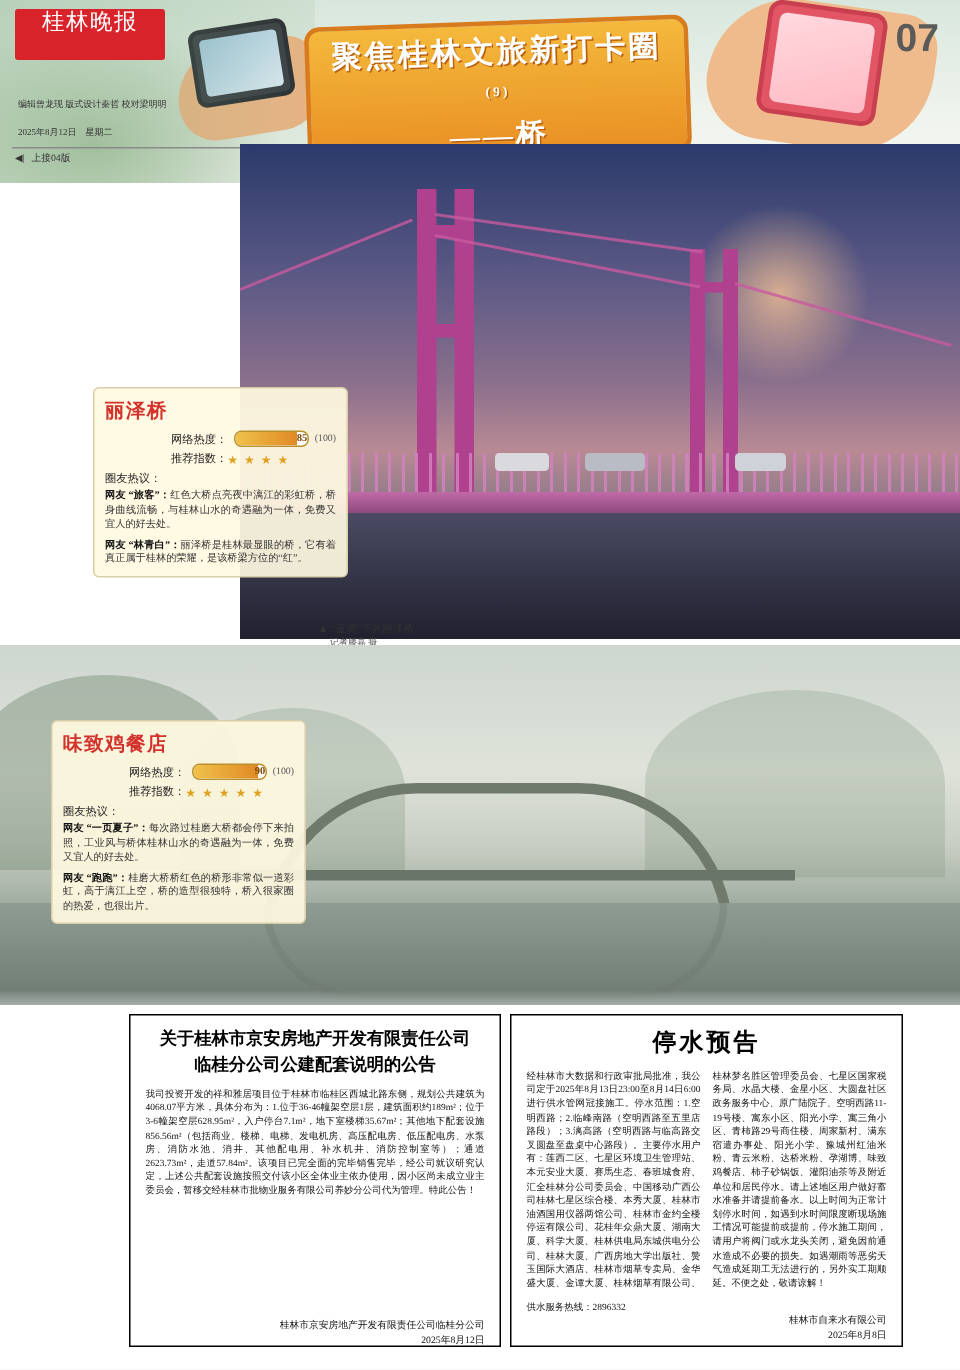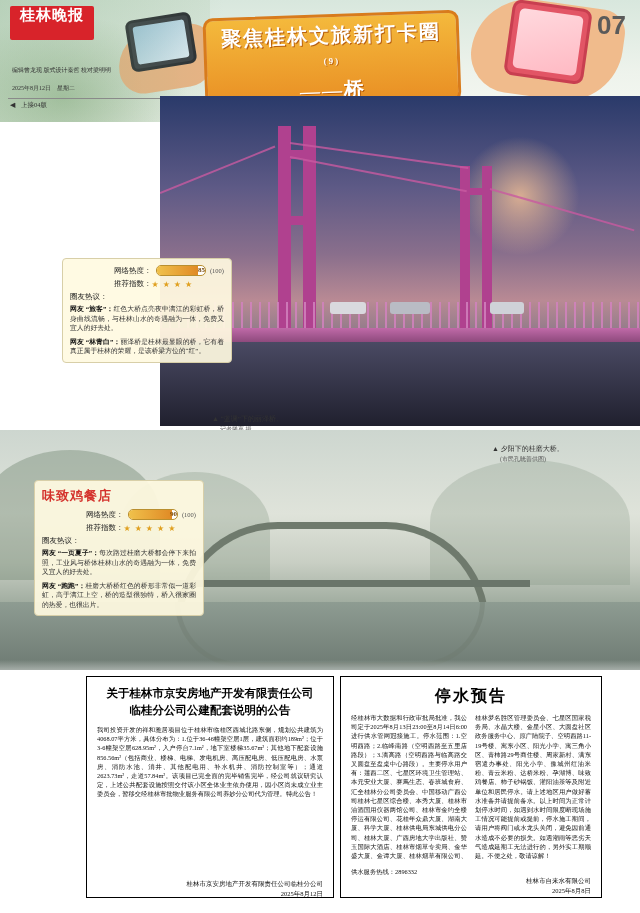--- a/index.html
+++ b/index.html
@@ -16,23 +16,23 @@
     overflow:hidden;
   }
 
   
   .masthead{
     position:absolute;left:0;top:0;width:640px;height:122px;
     background:linear-gradient(180deg,#d8e7dd 0%,#eef3ec 60%,#f6f8f3 100%);
     overflow:hidden;
   }
   .mast-logo{
-    position:absolute;left:10px;top:6px;width:84px;height:34px;
+    position:absolute;left:10px;top:6px;width:100px;height:34px;
     background:#d8232a;border-radius:2px;
-    color:#fff;font-family:"Liberation Serif",serif;font-weight:bold;
+    color:#fff;font-family:"Liberation Serif",serif;font-weight:normal;
     font-size:15px;line-height:17px;letter-spacing:1px;
     padding:1px 3px;box-sizing:border-box;text-align:center;
   }
   .mast-sub{
     position:absolute;left:12px;top:66px;width:150px;
     font-size:6px;color:#333;line-height:9px;
   }
   .mast-date{
     position:absolute;left:12px;top:84px;font-size:6px;color:#333;
   }
@@ -263,20 +263,21 @@
     <div class="p1-car" style="left:230px;width:40px;background:#b9bcc4;"></div>
     <div class="p1-car" style="left:330px;width:34px;background:#cfd2d8;"></div>
   </div>
 
   <div class="cap" style="left:212px;top:414px;width:160px;">
     <div>▲ “蓝调”下的丽泽桥。</div>
     <div class="small" style="padding-left:8px;">记者滕嘉 摄</div>
   </div>
 
   <div class="card" style="left:62px;top:258px;">
+    <div class="card-title">丽泽桥</div>
 
     <div class="row">
       <span class="row-label">网络热度：</span>
       <span class="meter">
         <span class="meter-fill" style="width:85%"></span>
         <span class="meter-val">85</span>
       </span>
       <span class="meter-max">(100)</span>
     </div>
 
@@ -298,24 +299,20 @@
     <div class="p2-hill" style="left:-20px;top:20px;width:180px;height:130px;"></div>
     <div class="p2-hill" style="left:120px;top:42px;width:150px;height:110px;opacity:.6;"></div>
     <div class="p2-hill" style="left:430px;top:30px;width:200px;height:125px;opacity:.55;"></div>
     <div class="p2-arch"></div>
     <div class="p2-deck"></div>
     <div class="p2-water"></div>
     <div class="p2-refl"></div>
   </div>
   <div class="watermark-strip"></div>
 
-  <div class="cap" style="left:492px;top:444px;width:145px;">
-    <div>▲ 夕阳下的桂磨大桥。</div>
-    <div class="small" style="padding-left:8px;">(市民孔晓善供图)</div>
-  </div>
 
   <div class="card" style="left:34px;top:480px;">
     <div class="card-title">味致鸡餐店</div>
 
     <div class="row">
       <span class="row-label">网络热度：</span>
       <span class="meter">
         <span class="meter-fill" style="width:90%"></span>
         <span class="meter-val">90</span>
       </span>

